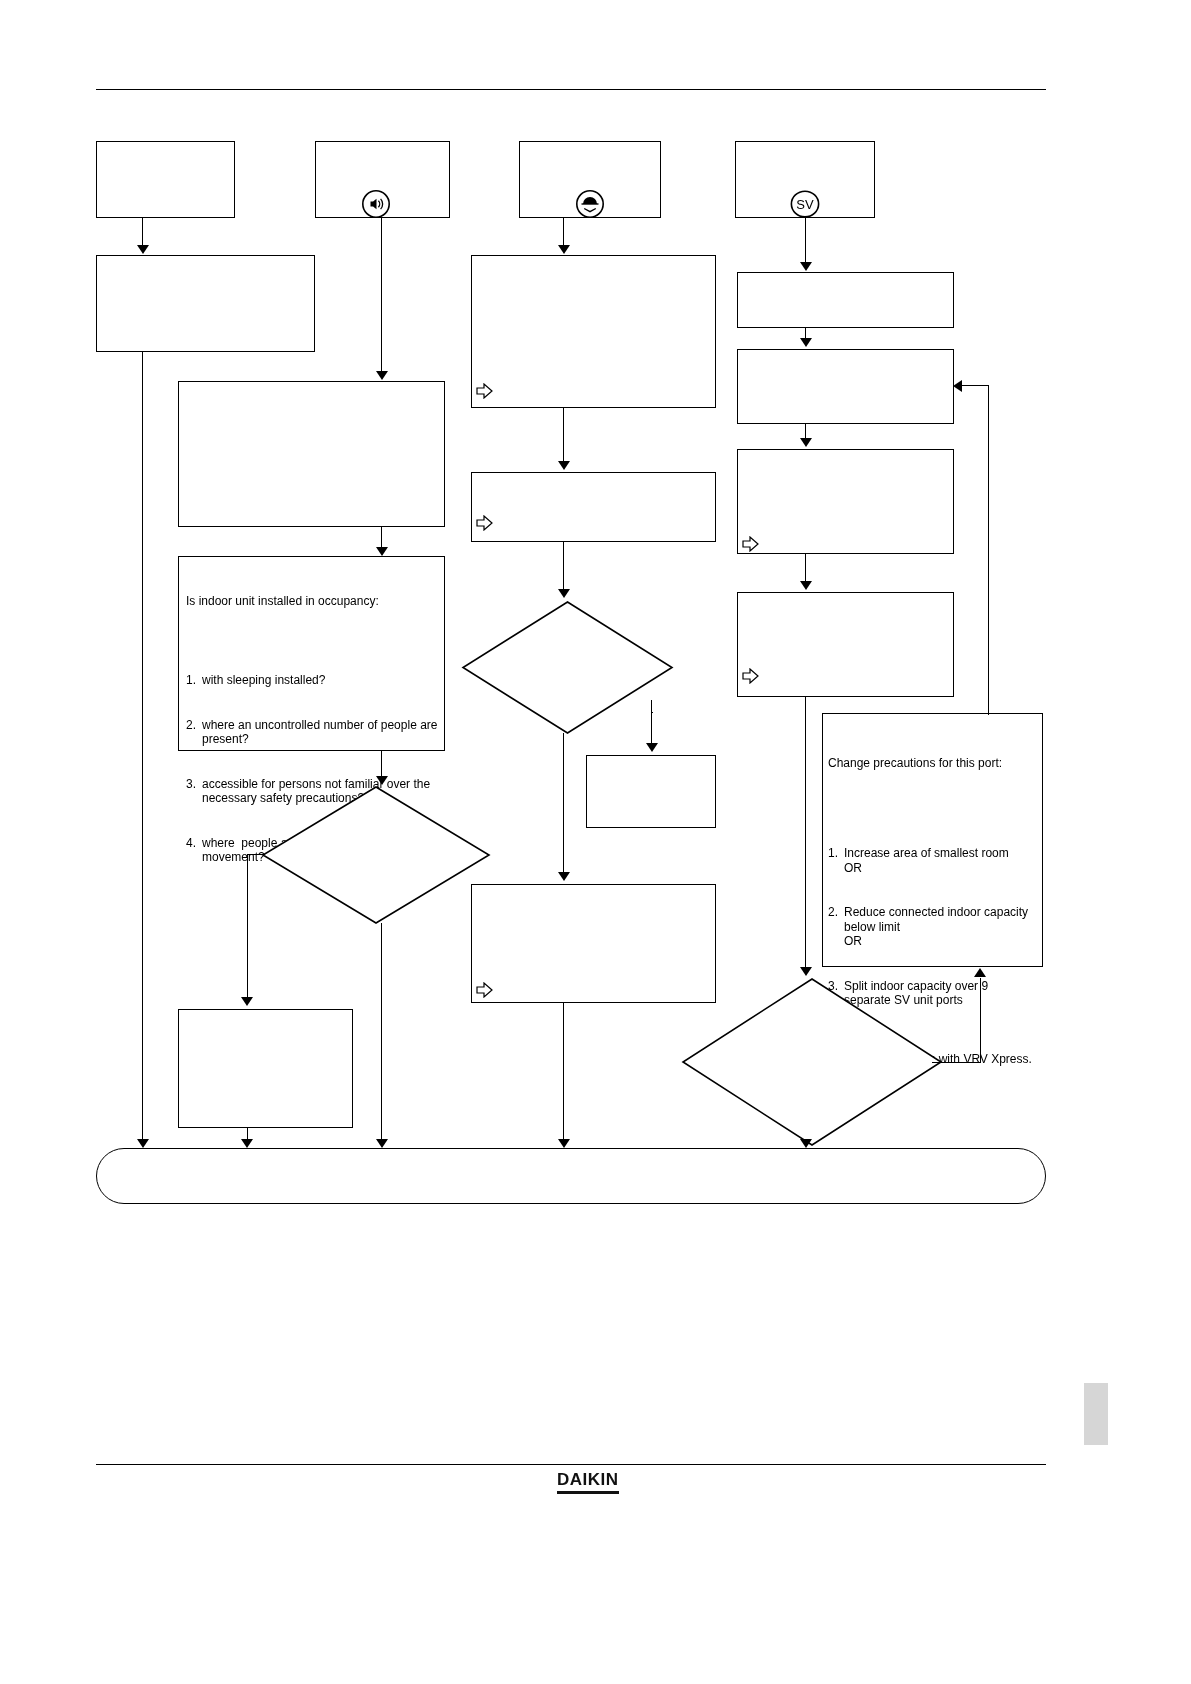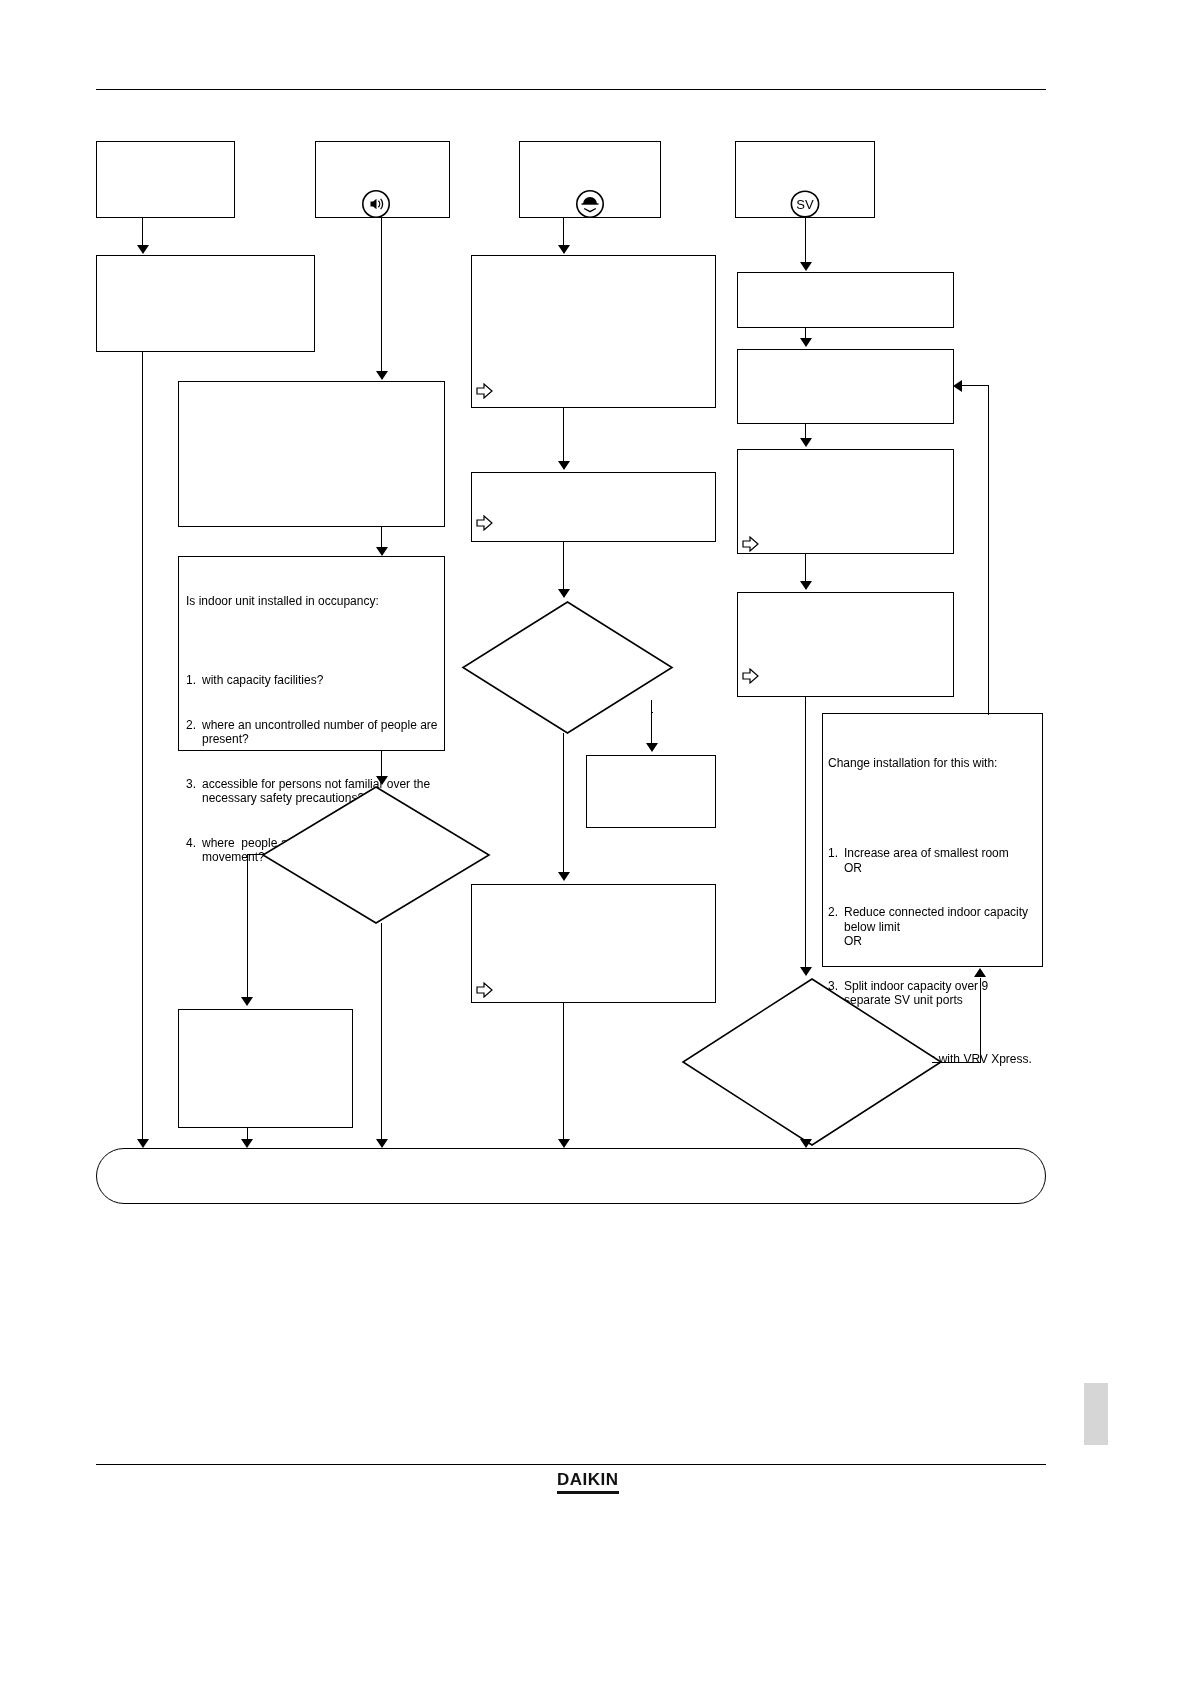--- a/index.html
+++ b/index.html
@@ -140,34 +140,34 @@
   <div class="box" style="left:737px;top:349px;width:217px;height:75px;"></div>
   <div class="box" style="left:737px;top:449px;width:217px;height:105px;"></div>
   <div class="box" style="left:737px;top:592px;width:217px;height:105px;"></div>
 
   <div class="box" style="left:178px;top:381px;width:267px;height:146px;"></div>
 
   <div class="box" style="left:178px;top:556px;width:267px;height:195px;"></div>
   <div class="txt" style="left:186px;top:594px;width:252px;">Is indoor unit installed in occupancy:</div>
   <div class="txt" style="left:186px;top:615px;width:252px;">
     <ul class="ol">
-      <li><span class="num">1.</span><span>with capacity facilities?</span></li>
+      <li><span class="num">1.</span><span>with sleeping installed?</span></li>
       <li><span class="num">2.</span><span>where an uncontrolled number of people are present?</span></li>
       <li><span class="num">3.</span><span>accessible for persons not familiar over the necessary safety precautions?</span></li>
       <li><span class="num">4.</span><span>where  people are restricted in their movement?</span></li>
     </ul>
   </div>
 
   <div class="box" style="left:471px;top:472px;width:245px;height:70px;"></div>
   <div class="box" style="left:586px;top:755px;width:130px;height:73px;"></div>
   <div class="box" style="left:471px;top:884px;width:245px;height:119px;"></div>
   <div class="box" style="left:178px;top:1009px;width:175px;height:119px;"></div>
 
   <div class="box" style="left:822px;top:713px;width:221px;height:254px;"></div>
-  <div class="txt" style="left:828px;top:756px;width:208px;">Change installation for this with:</div>
+  <div class="txt" style="left:828px;top:756px;width:208px;">Change precautions for this port:</div>
   <div class="txt" style="left:828px;top:788px;width:210px;">
     <ul class="ol">
       <li><span class="num">1.</span><span>Increase area of smallest room</span><br><span>OR</span></li>
       <li><span class="num">2.</span><span>Reduce connected indoor capacity below limit</span><br><span>OR</span></li>
       <li><span class="num">3.</span><span>Split indoor capacity over 9 separate SV unit ports</span><br><span>OR</span></li>
       <li><span class="num">4.</span><span>Fine tune system with VRV Xpress.</span></li>
     </ul>
   </div>
 
   <div class="diamond" style="left:461px;top:600px;">

